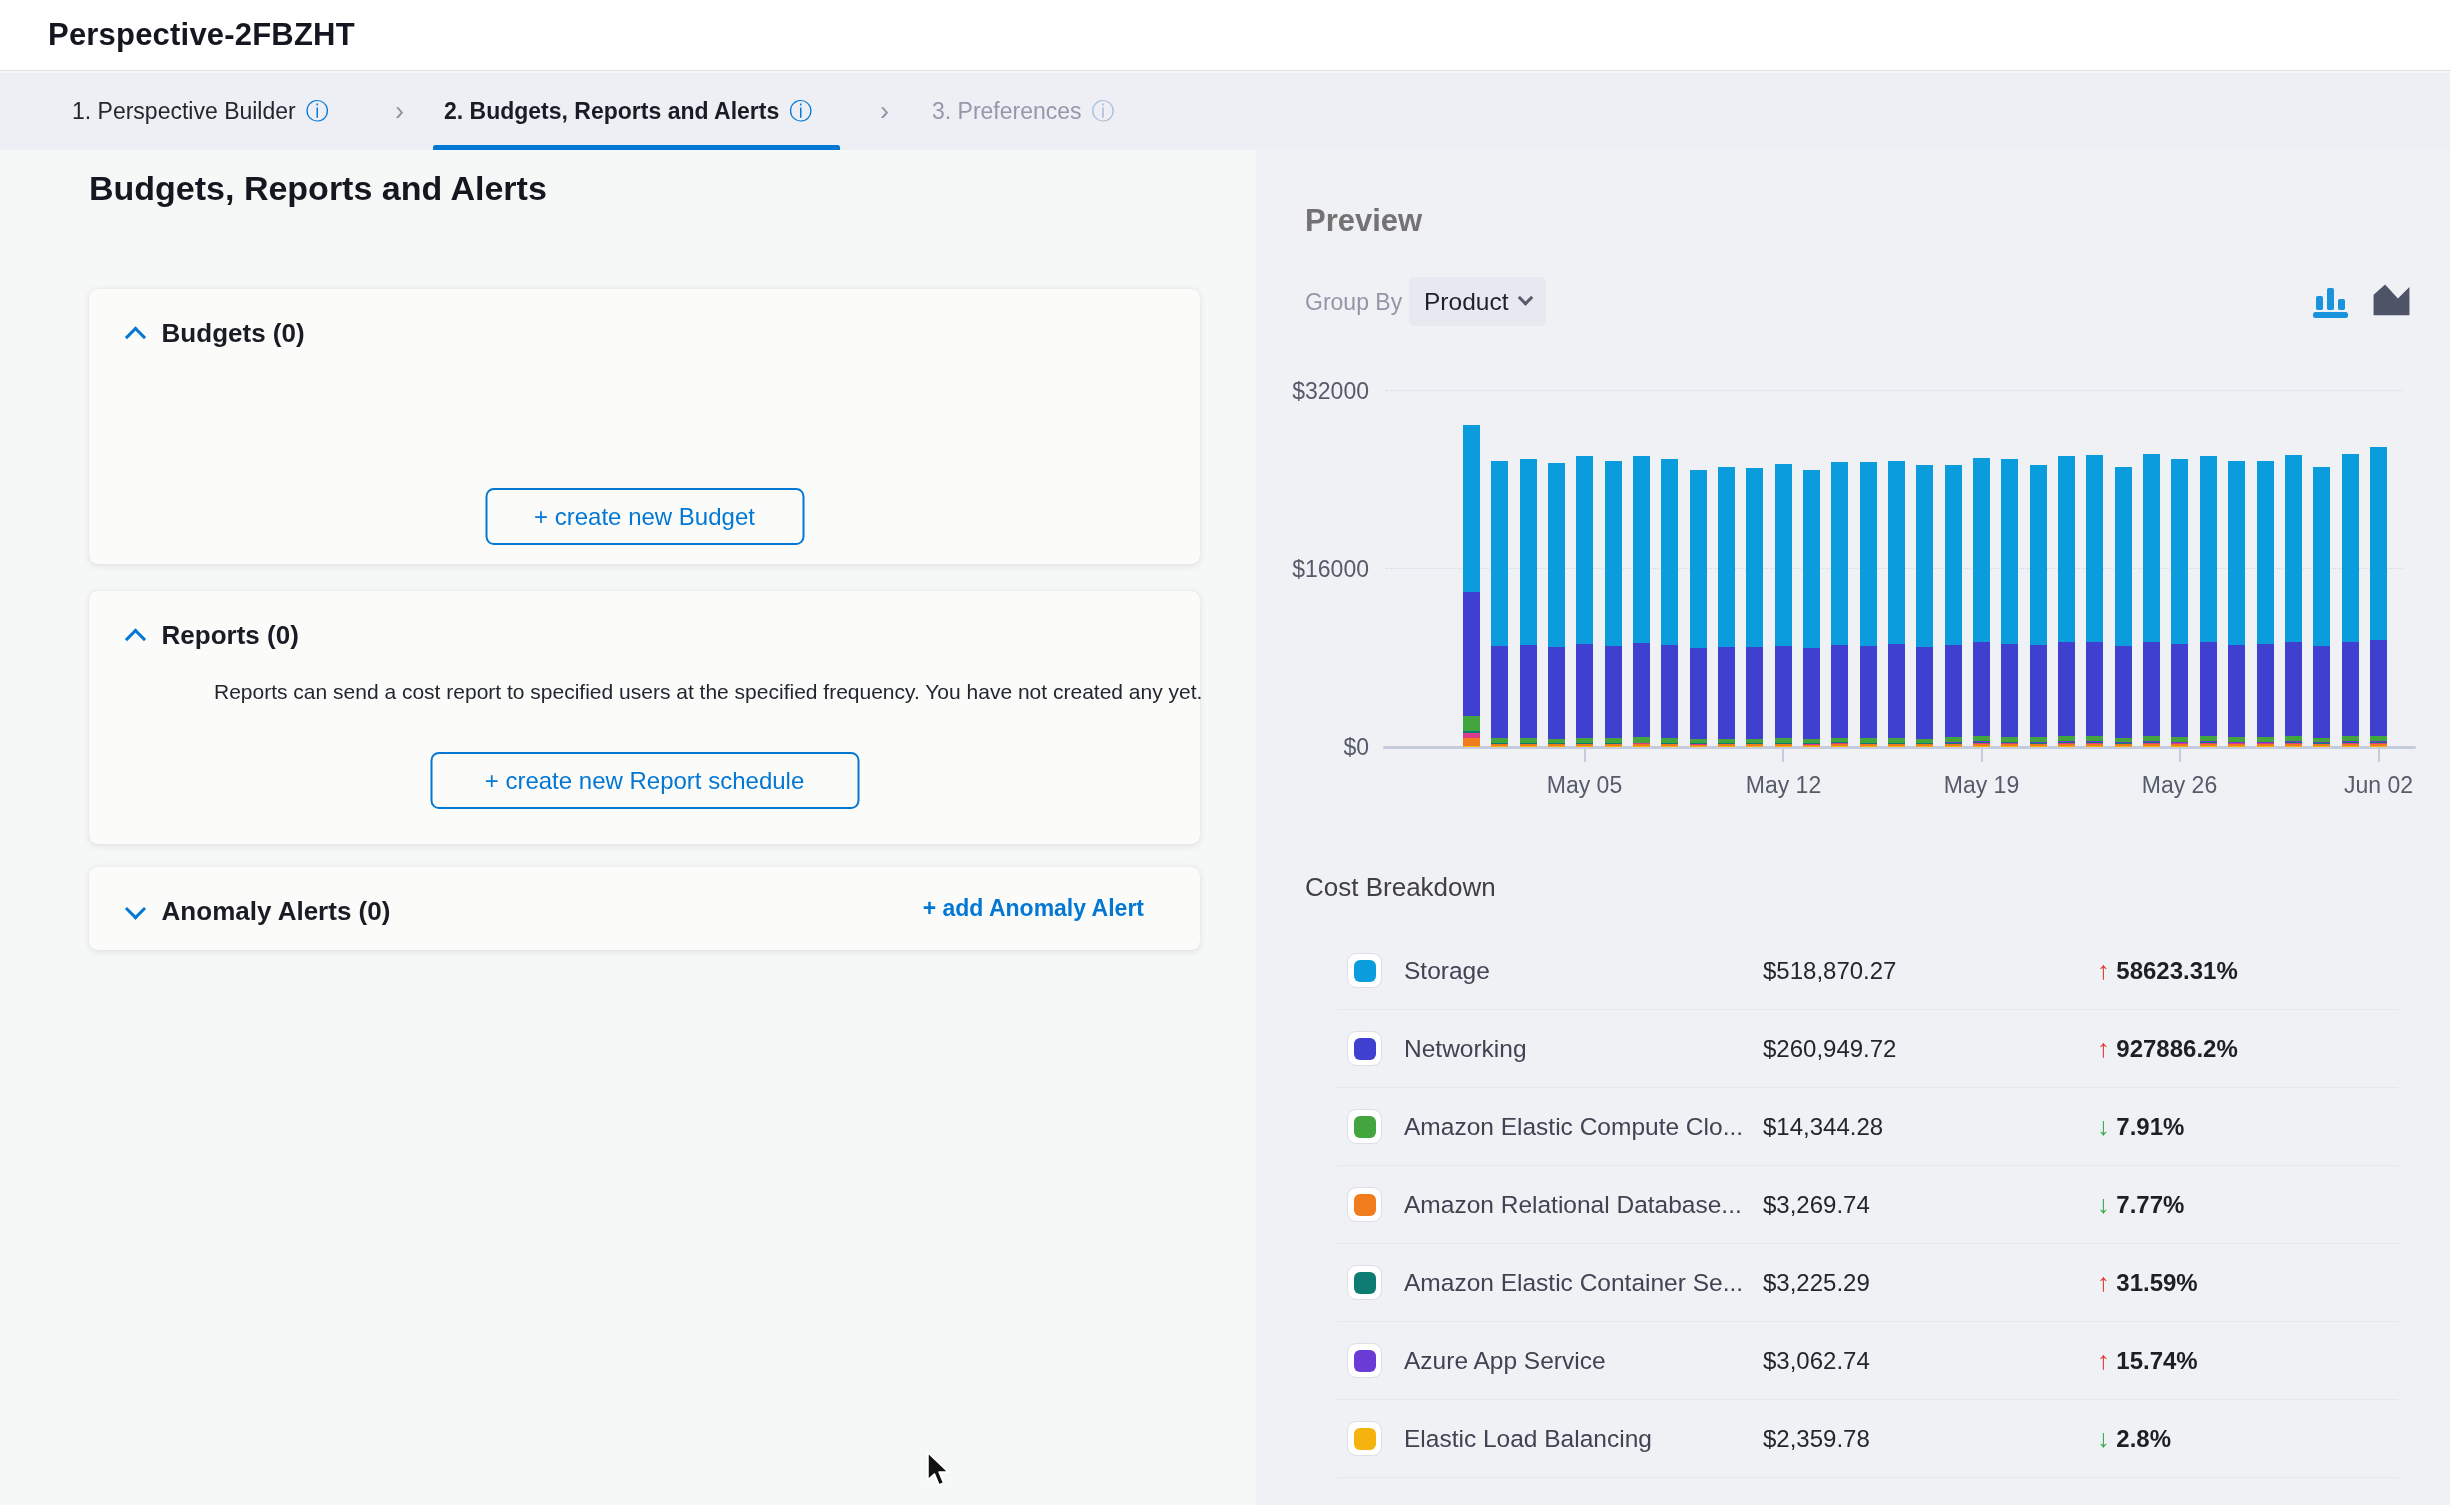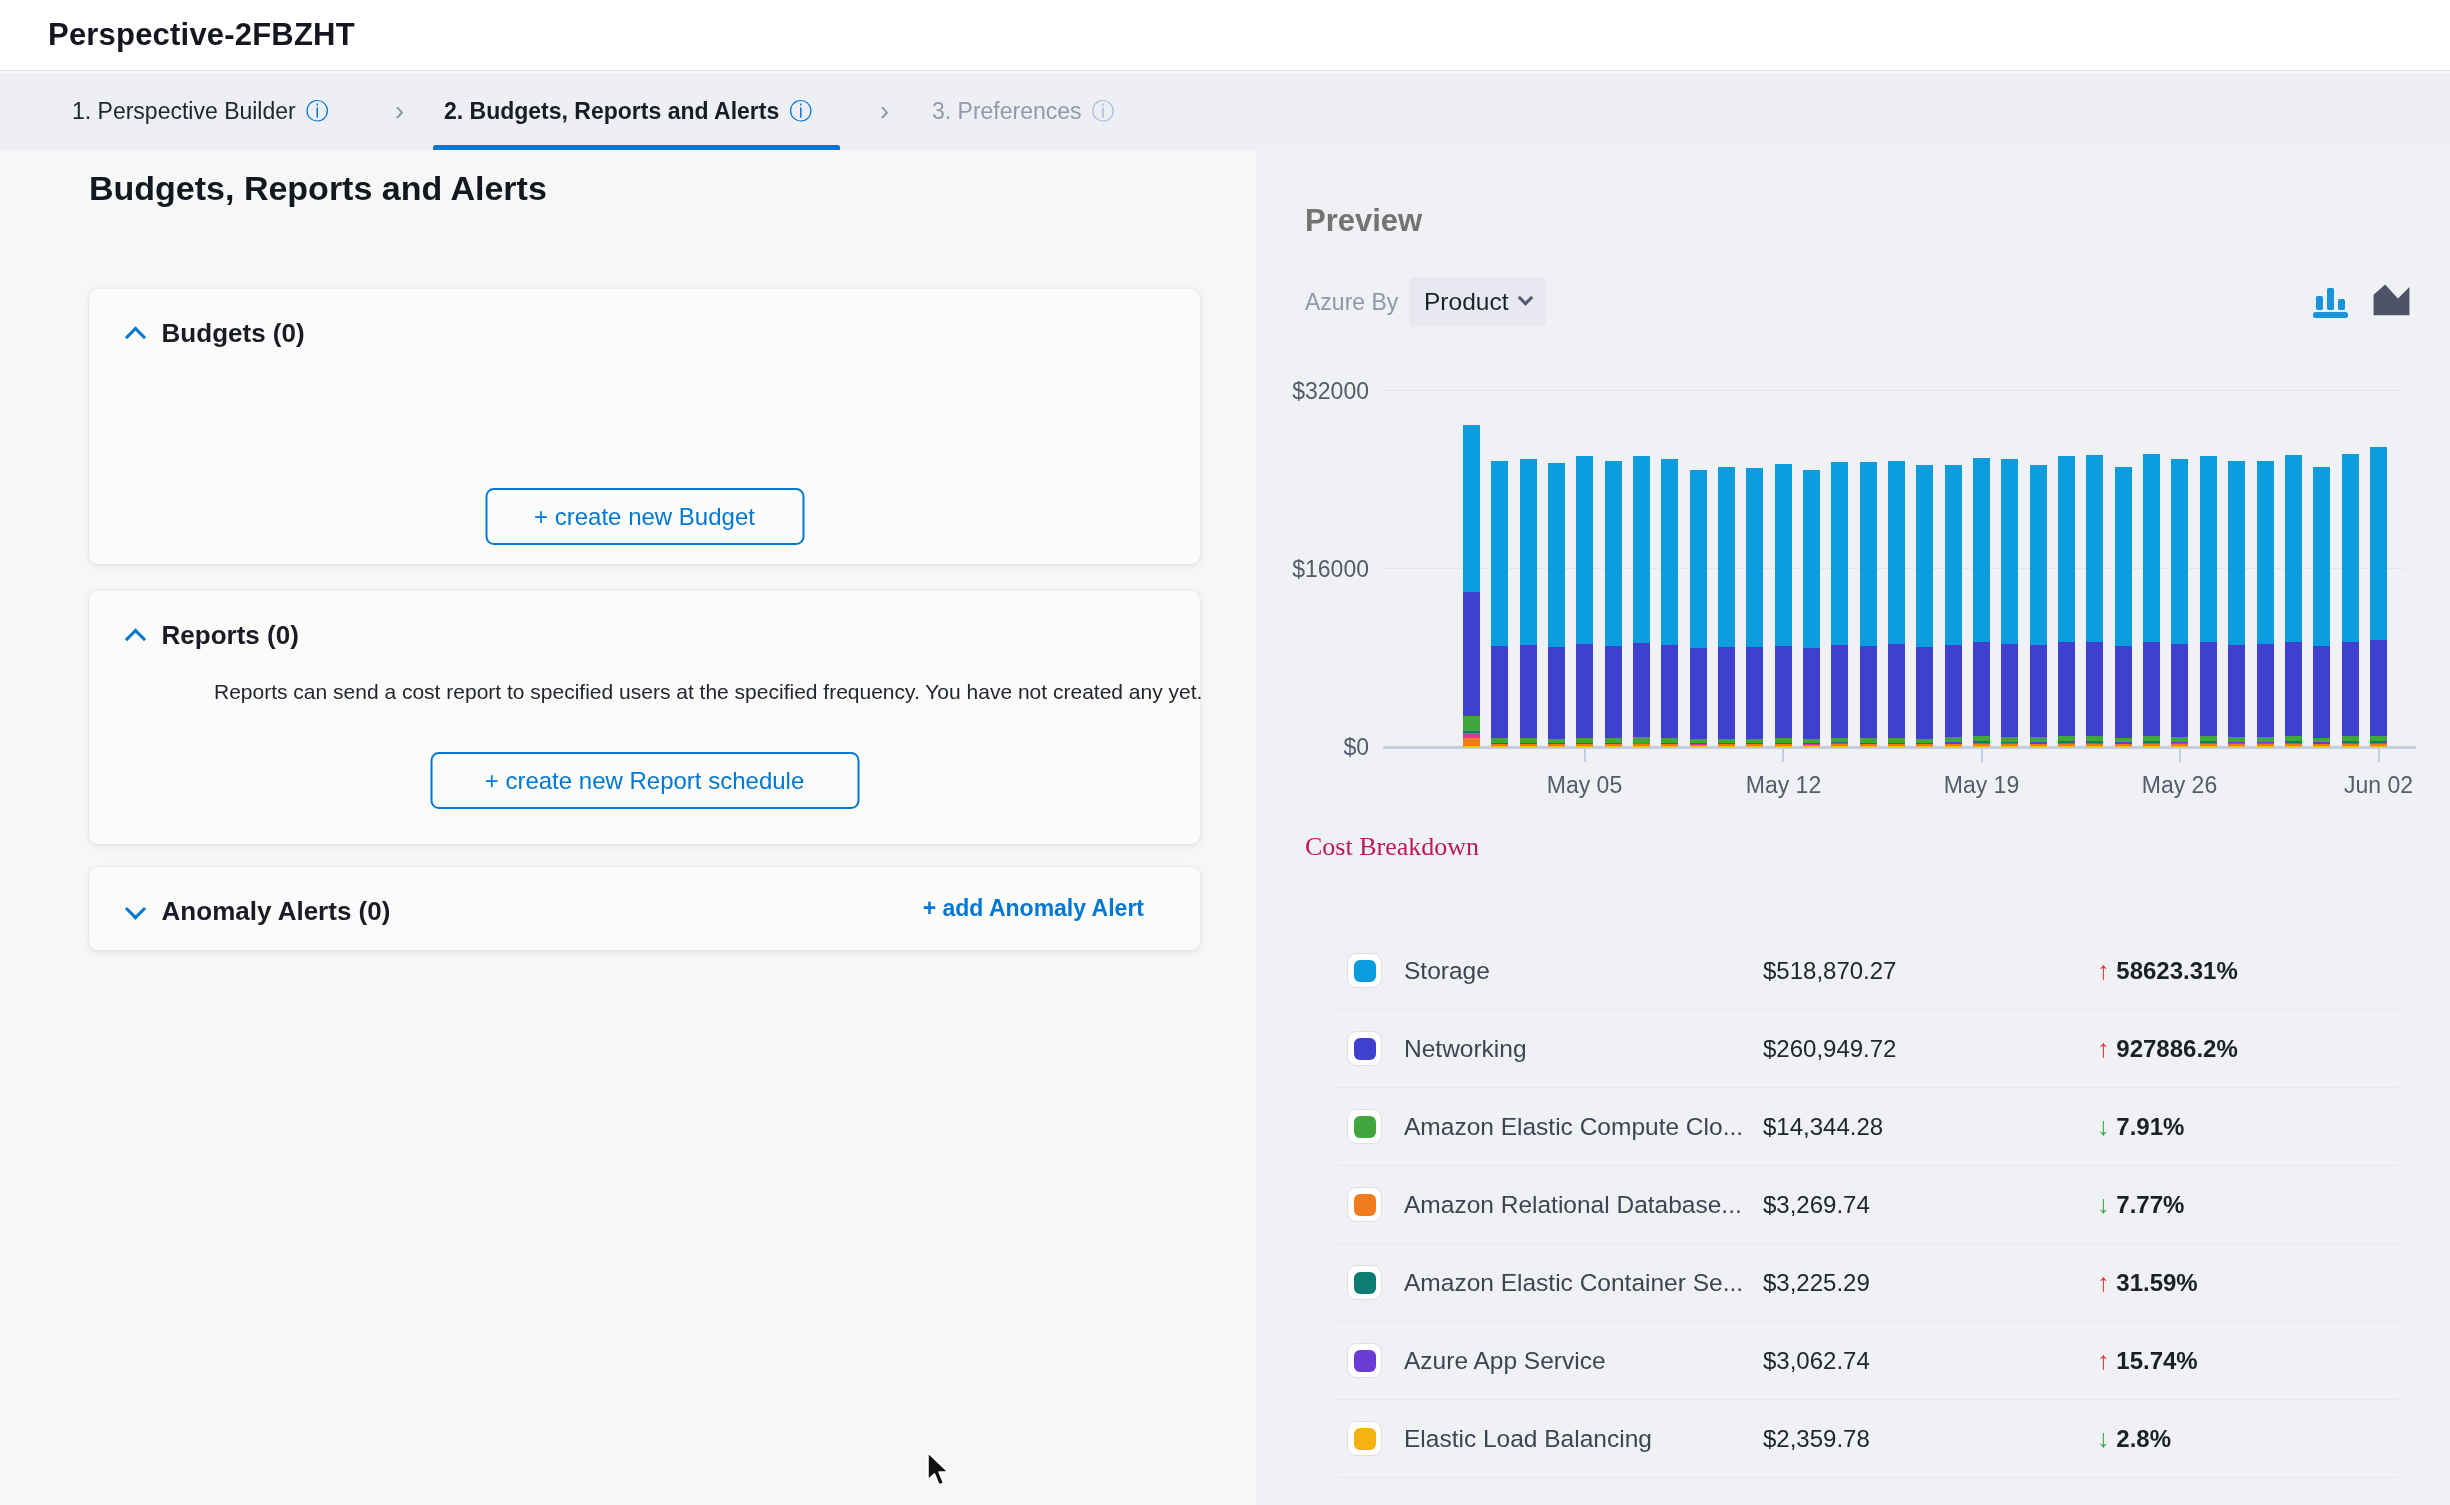--- a/index.html
+++ b/index.html
@@ -60,21 +60,21 @@
   .chart-plot { position:absolute; left:1386px; top:372px; width:1018px; height:375px; }
   .gridline { position:absolute; left:0; width:100%; height:0; border-top:1.7px dotted #d7dae6; }
   .axis-line { position:absolute; left:-3.4px; right:-12px; bottom:-1.7px; height:2.5px; background:#c6cbde; border-radius:1.7px; }
   .ytick-label { position:absolute; left:-169px; width:152px; text-align:right; font-size:23px; color:#565b6b; transform:translateY(-50%); }
   .bar { position:absolute; bottom:0; width:17px; display:flex; flex-direction:column-reverse; }
   .bar .seg { width:100%; }
   .xtick-mark { position:absolute; bottom:-15px; width:1.7px; height:13.5px; background:#c6cbde; }
   .xtick-label { position:absolute; bottom:-52px; width:135px; text-align:center; font-size:23px; color:#565b6b; }
 
   
-  .breakdown-heading { position:absolute; left:1305px; top:832px; font-size:26px; color:#be185d;font-family:Liberation Serif, serif; }
+  .breakdown-heading { position:absolute; left:1305px; top:872px; font-size:26px; color:#404040; }
   .bd-table { position:absolute; left:1337px; top:932px; width:1061px; }
   .bd-head { position:relative; height:51px; background:#f2f3f8; display:flex; align-items:center; }
   .bd-col-h { font-size:20px; font-weight:bold; color:#1b1f27; letter-spacing:0.4px; }
   .bd-row { position:relative; height:78px; display:flex; align-items:center; border-bottom:1.3px solid #e5e7ec; cursor:default; }
   .c-name { position:absolute; left:10px; display:flex; align-items:center; gap:22px; }
   .c-cost { position:absolute; left:426px; }
   .c-trend { position:absolute; left:760px; display:flex; align-items:center; gap:6.8px; }
   .swatch-outer { width:35px; height:35px; border:1.7px solid #dddee6; border-radius:9.3px; background:#fff;
     display:flex; align-items:center; justify-content:center; }
   .swatch-inner { width:22px; height:22px; border-radius:6px; }
@@ -135,21 +135,21 @@
   <div class="card-title-row">
     <span class="chev down"></span>
     <span class="card-title">Anomaly Alerts (0)</span>
   </div>
   <div class="anomaly-link">+ add Anomaly Alert</div>
 </div>
 
 <div class="preview-panel"></div>
 <div class="preview-heading">Preview</div>
 
-<div class="groupby-label">Azure By</div>
+<div class="groupby-label">Group By</div>
 <div class="groupby-select">
   <span class="groupby-value">Product</span>
   <span class="select-chev"></span>
 </div>
 
 <div class="chart-type-icons">
   <div class="bar-chart-icon">
     <span class="b" style="left:2.5px;  height:13.5px;"></span>
     <span class="b" style="left:13.5px; height:22px;"></span>
     <span class="b" style="left:24.5px; height:11px;"></span>

